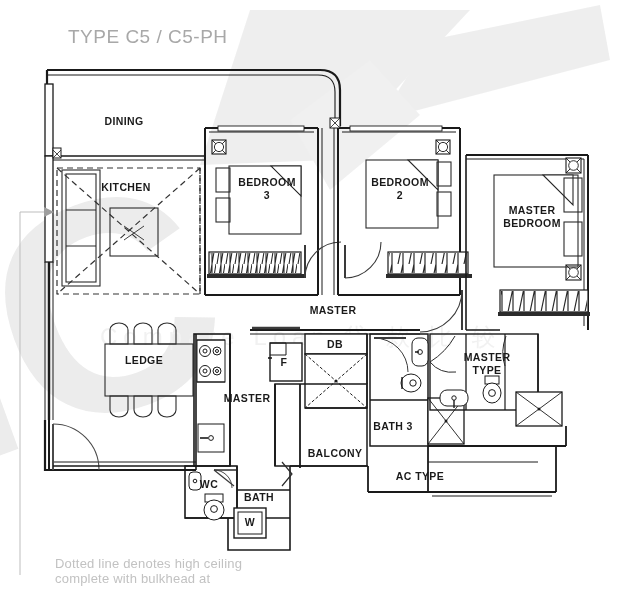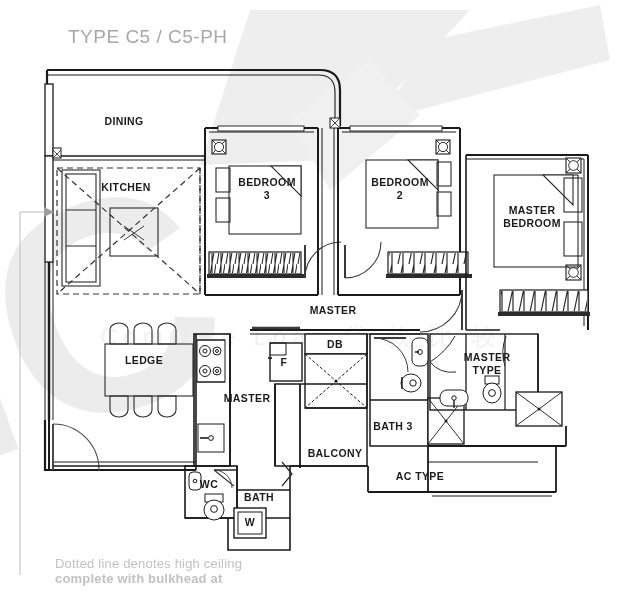--- a/index.html
+++ b/index.html
@@ -5,21 +5,21 @@
   html,body{margin:0;padding:0;background:#ffffff;}
   body{width:625px;height:600px;position:relative;overflow:hidden;
        font-family:"Liberation Sans","DejaVu Sans",sans-serif;}
   #stage{position:absolute;left:0;top:0;width:625px;height:600px;}
   svg#plan{position:absolute;left:0;top:0;width:625px;height:600px;display:block;}
   .ttl{position:absolute;left:40px;top:26px;font-size:19px;letter-spacing:.5px;
        color:#a8a8a8;font-weight:400;white-space:nowrap;margin-left:28px;}
   .note{position:absolute;left:55px;top:556px;width:230px;font-size:13px;
         line-height:15px;color:#c2c2c2;letter-spacing:.2px;}
   .note div{white-space:nowrap;}
-  .note .j{text-align:justify;font-weight:bold;}
+  .note .j{text-align:justify;}
 </style>
 </head>
 <body>
 
 <div id="stage">
 
   <svg id="plan" viewBox="0 0 625 600">
     <defs>
       <pattern id="wdHatch" width="9" height="24" patternUnits="userSpaceOnUse">
         <path d="M1 24 L5 0 M5 0 L5 24 M5 24 L9 0" stroke="#2a2a2a" stroke-width="1.1" fill="none"></path>

